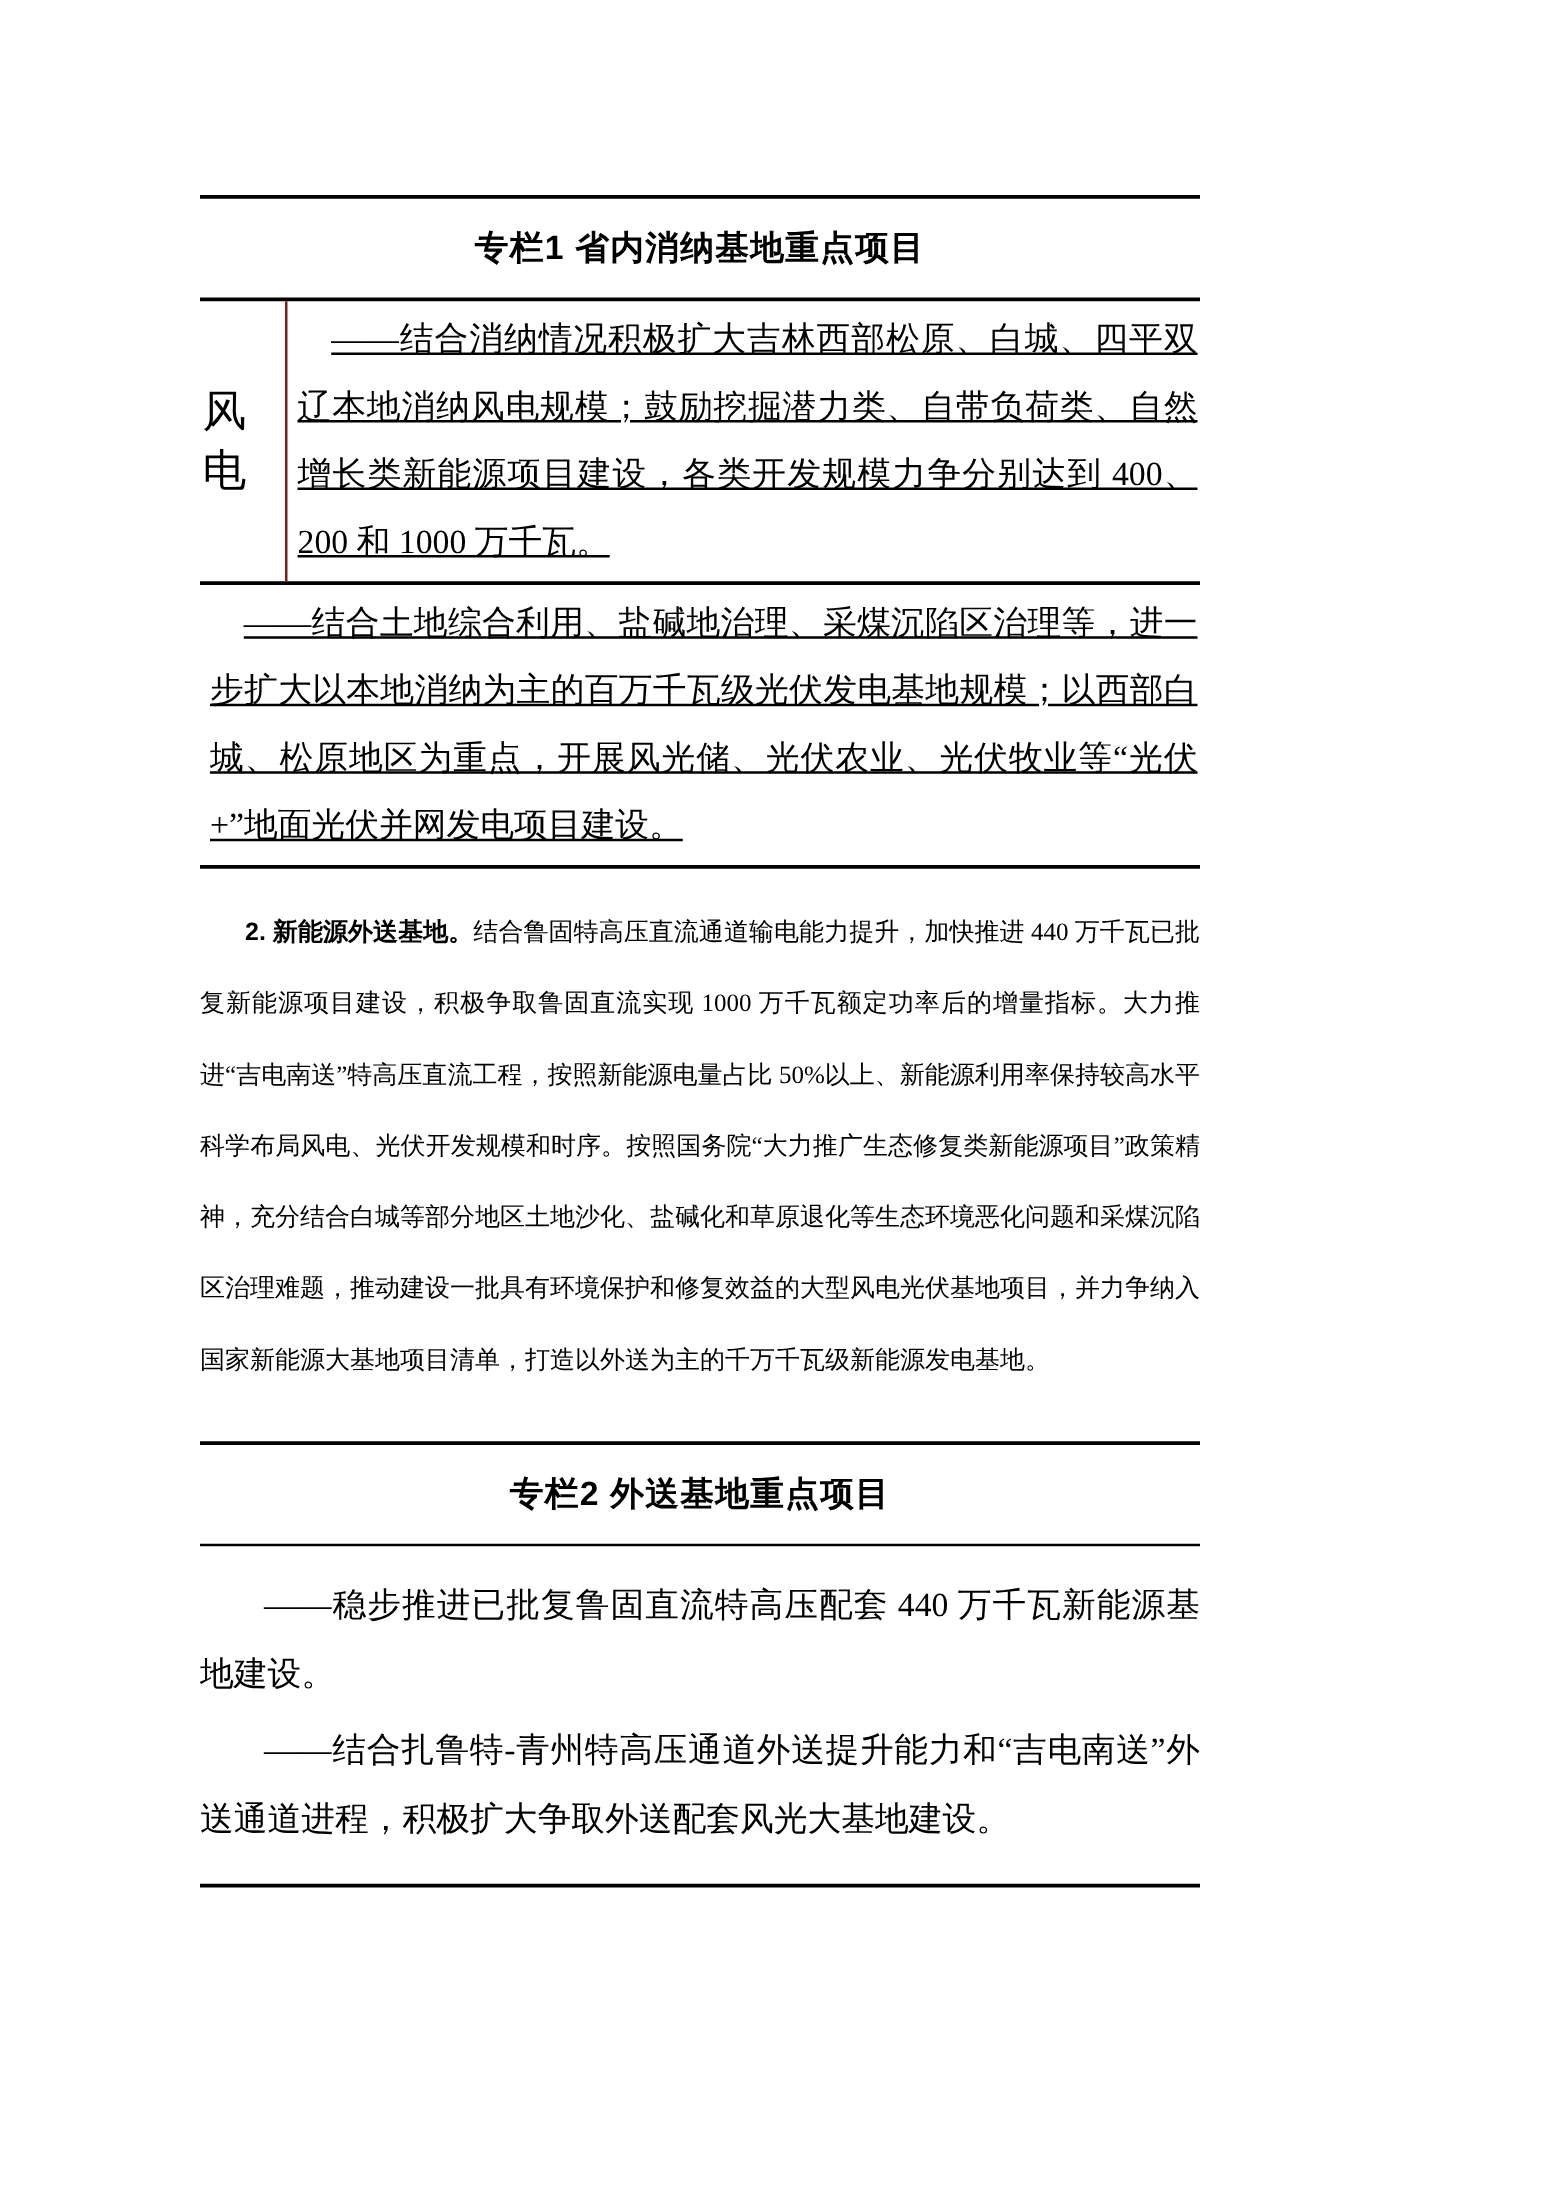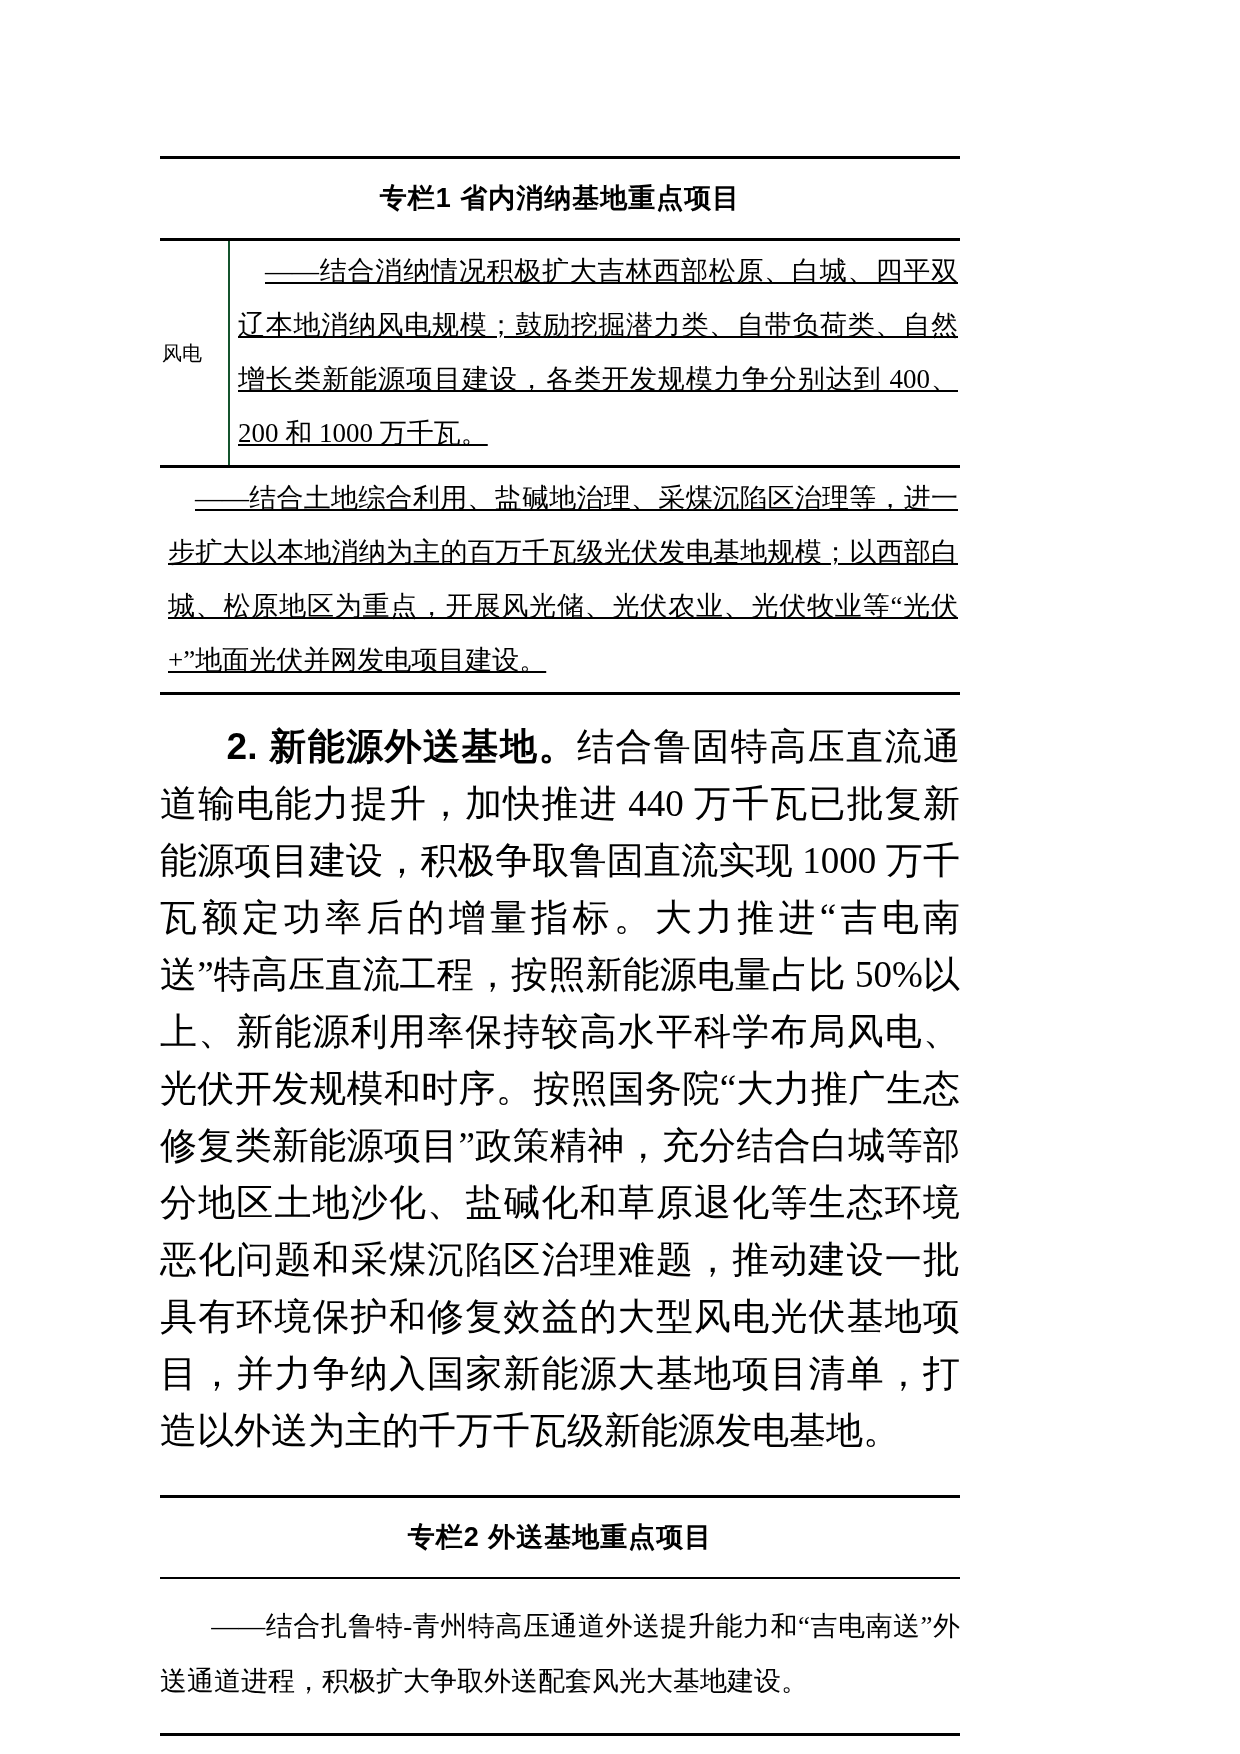--- a/index.html
+++ b/index.html
@@ -43,41 +43,41 @@
   .trow {
     display: flex;
     align-items: stretch;
   }
   .trow + .trow {
     border-top: 3px solid #000;
   }
   .trow-label {
     width: 66px;
     flex: 0 0 66px;
-    border-right: 2px solid #14532d;
+    border-right: 2px solid #7f1d1d;
     display: flex;
     align-items: center;
     justify-content: flex-start;
-    font-size: 20px;
+    font-size: 35px;
     padding-left: 2px;
   }
   .trow-text {
     flex: 1 1 auto;
     font-size: 27px;
     line-height: 54px;
     text-align: justify;
     text-justify: inter-character;
     text-indent: 1em;
     padding: 3px 2px 5px 8px;
     text-decoration: underline;
   }
 
   
   .body-para {
-    font-size: 37px;
+    font-size: 20px;
     line-height: 57px;
     text-align: justify;
     text-justify: inter-character;
     text-indent: 1.8em;
     margin: 23px 0 0 0;
   }
   .para-lead {
     font-family: "Liberation Sans", "DejaVu Sans", sans-serif;
     font-weight: bold;
   }
@@ -113,20 +113,21 @@
           <div class="trow-text">——结合土地综合利用、盐碱地治理、采煤沉陷区治理等，进一步扩大以本地消纳为主的百万千瓦级光伏发电基地规模；以西部白城、松原地区为重点，开展风光储、光伏农业、光伏牧业等“光伏+”地面光伏并网发电项目建设。</div>
         </div>
       </div>
     </div>
 
     <p class="body-para"><span class="para-lead">2. 新能源外送基地。</span><span>结合鲁固特高压直流通道输电能力提升，加快推进 440 万千瓦已批复新能源项目建设，积极争取鲁固直流实现 1000 万千瓦额定功率后的增量指标。大力推进“吉电南送”特高压直流工程，按照新能源电量占比 50%以上、新能源利用率保持较高水平科学布局风电、光伏开发规模和时序。按照国务院“大力推广生态修复类新能源项目”政策精神，充分结合白城等部分地区土地沙化、盐碱化和草原退化等生态环境恶化问题和采煤沉陷区治理难题，推动建设一批具有环境保护和修复效益的大型风电光伏基地项目，并力争纳入国家新能源大基地项目清单，打造以外送为主的千万千瓦级新能源发电基地。</span></p>
 
     <div class="panel" style="margin-top:36px">
       <div class="panel-title">专栏2 外送基地重点项目</div>
       <div class="panel2-body">
+        <div class="panel2-item">——稳步推进已批复鲁固直流特高压配套 440 万千瓦新能源基地建设。</div>
         <div class="panel2-item">——结合扎鲁特-青州特高压通道外送提升能力和“吉电南送”外送通道进程，积极扩大争取外送配套风光大基地建设。</div>
       </div>
     </div>
 
     <p class="body-para"></p>
 
   </div>
 </div>
 
 </body></html>

